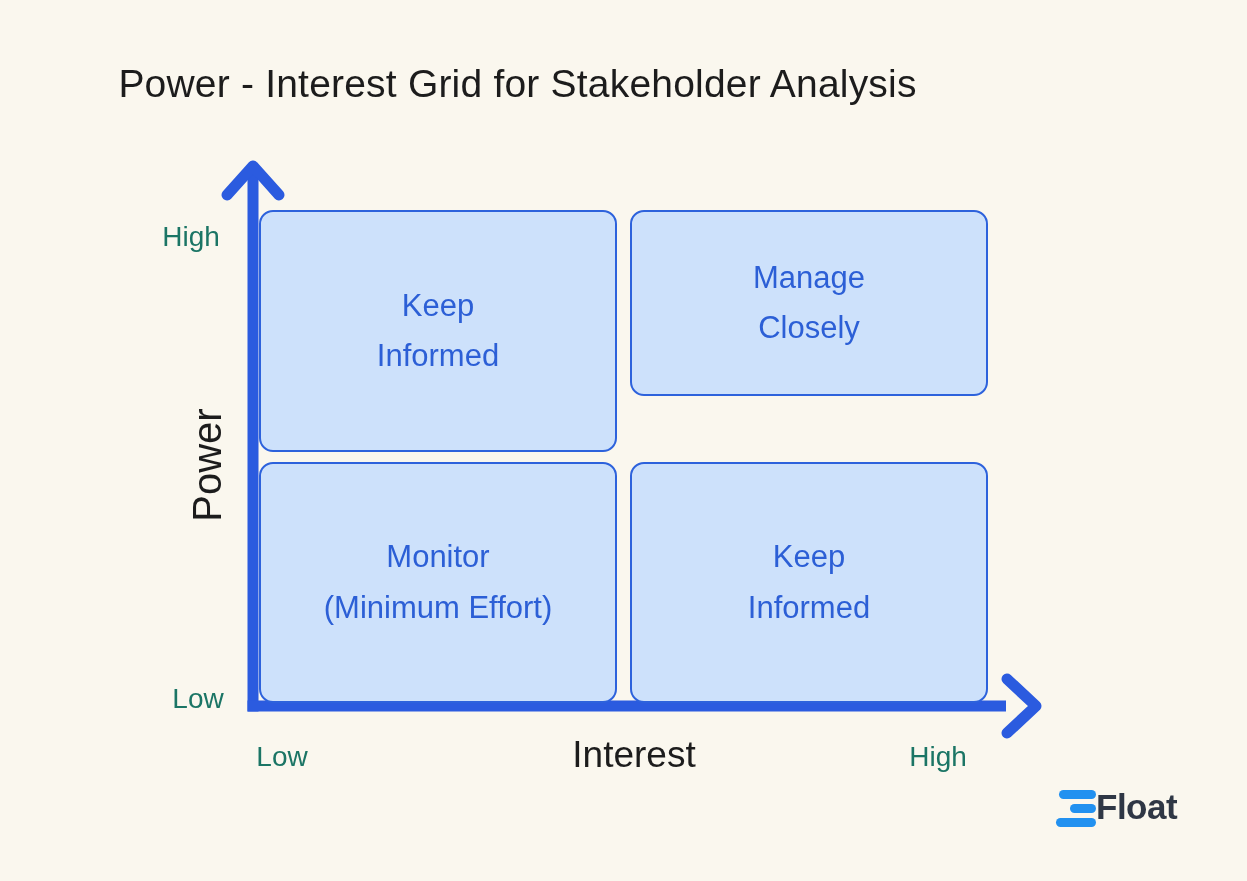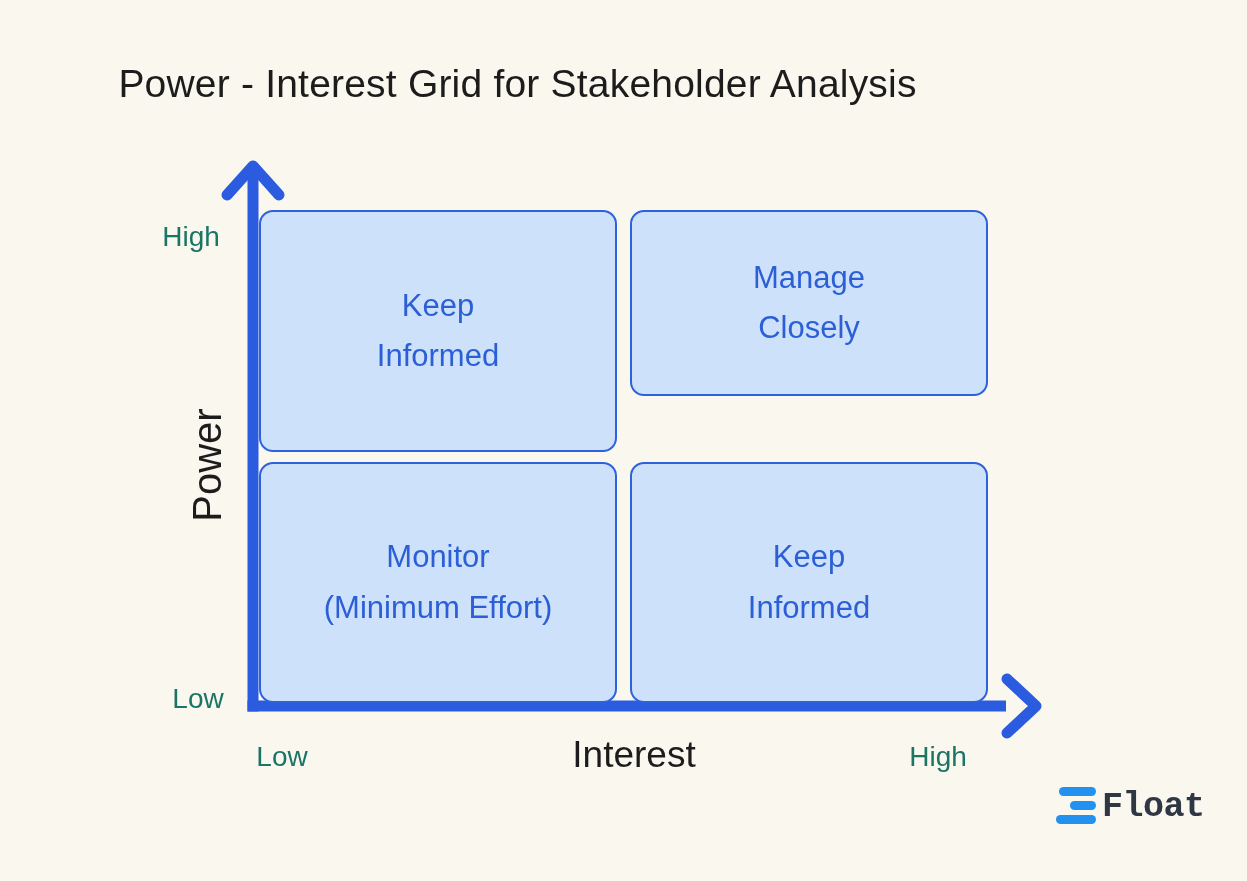--- a/index.html
+++ b/index.html
@@ -91,23 +91,22 @@
   .interest-label {
     left: 622px; top: 755px;
     font-size: 37px;
     margin-left: 12px;
   }
 
   .logo {
     position: absolute;
     left: 1056px; top: 787px;
     display: flex;
-    align-items: flex-start;
-    gap: 6px;
-    font-family: Liberation Mono, monospace;
+    align-items: flex-end;
+    gap: 0;
   }
   .logo-mark {
     display: flex;
     flex-direction: column;
     align-items: flex-end;
     gap: 5px;
   }
   .logo-bar {
     height: 9px;
     border-radius: 5px;

